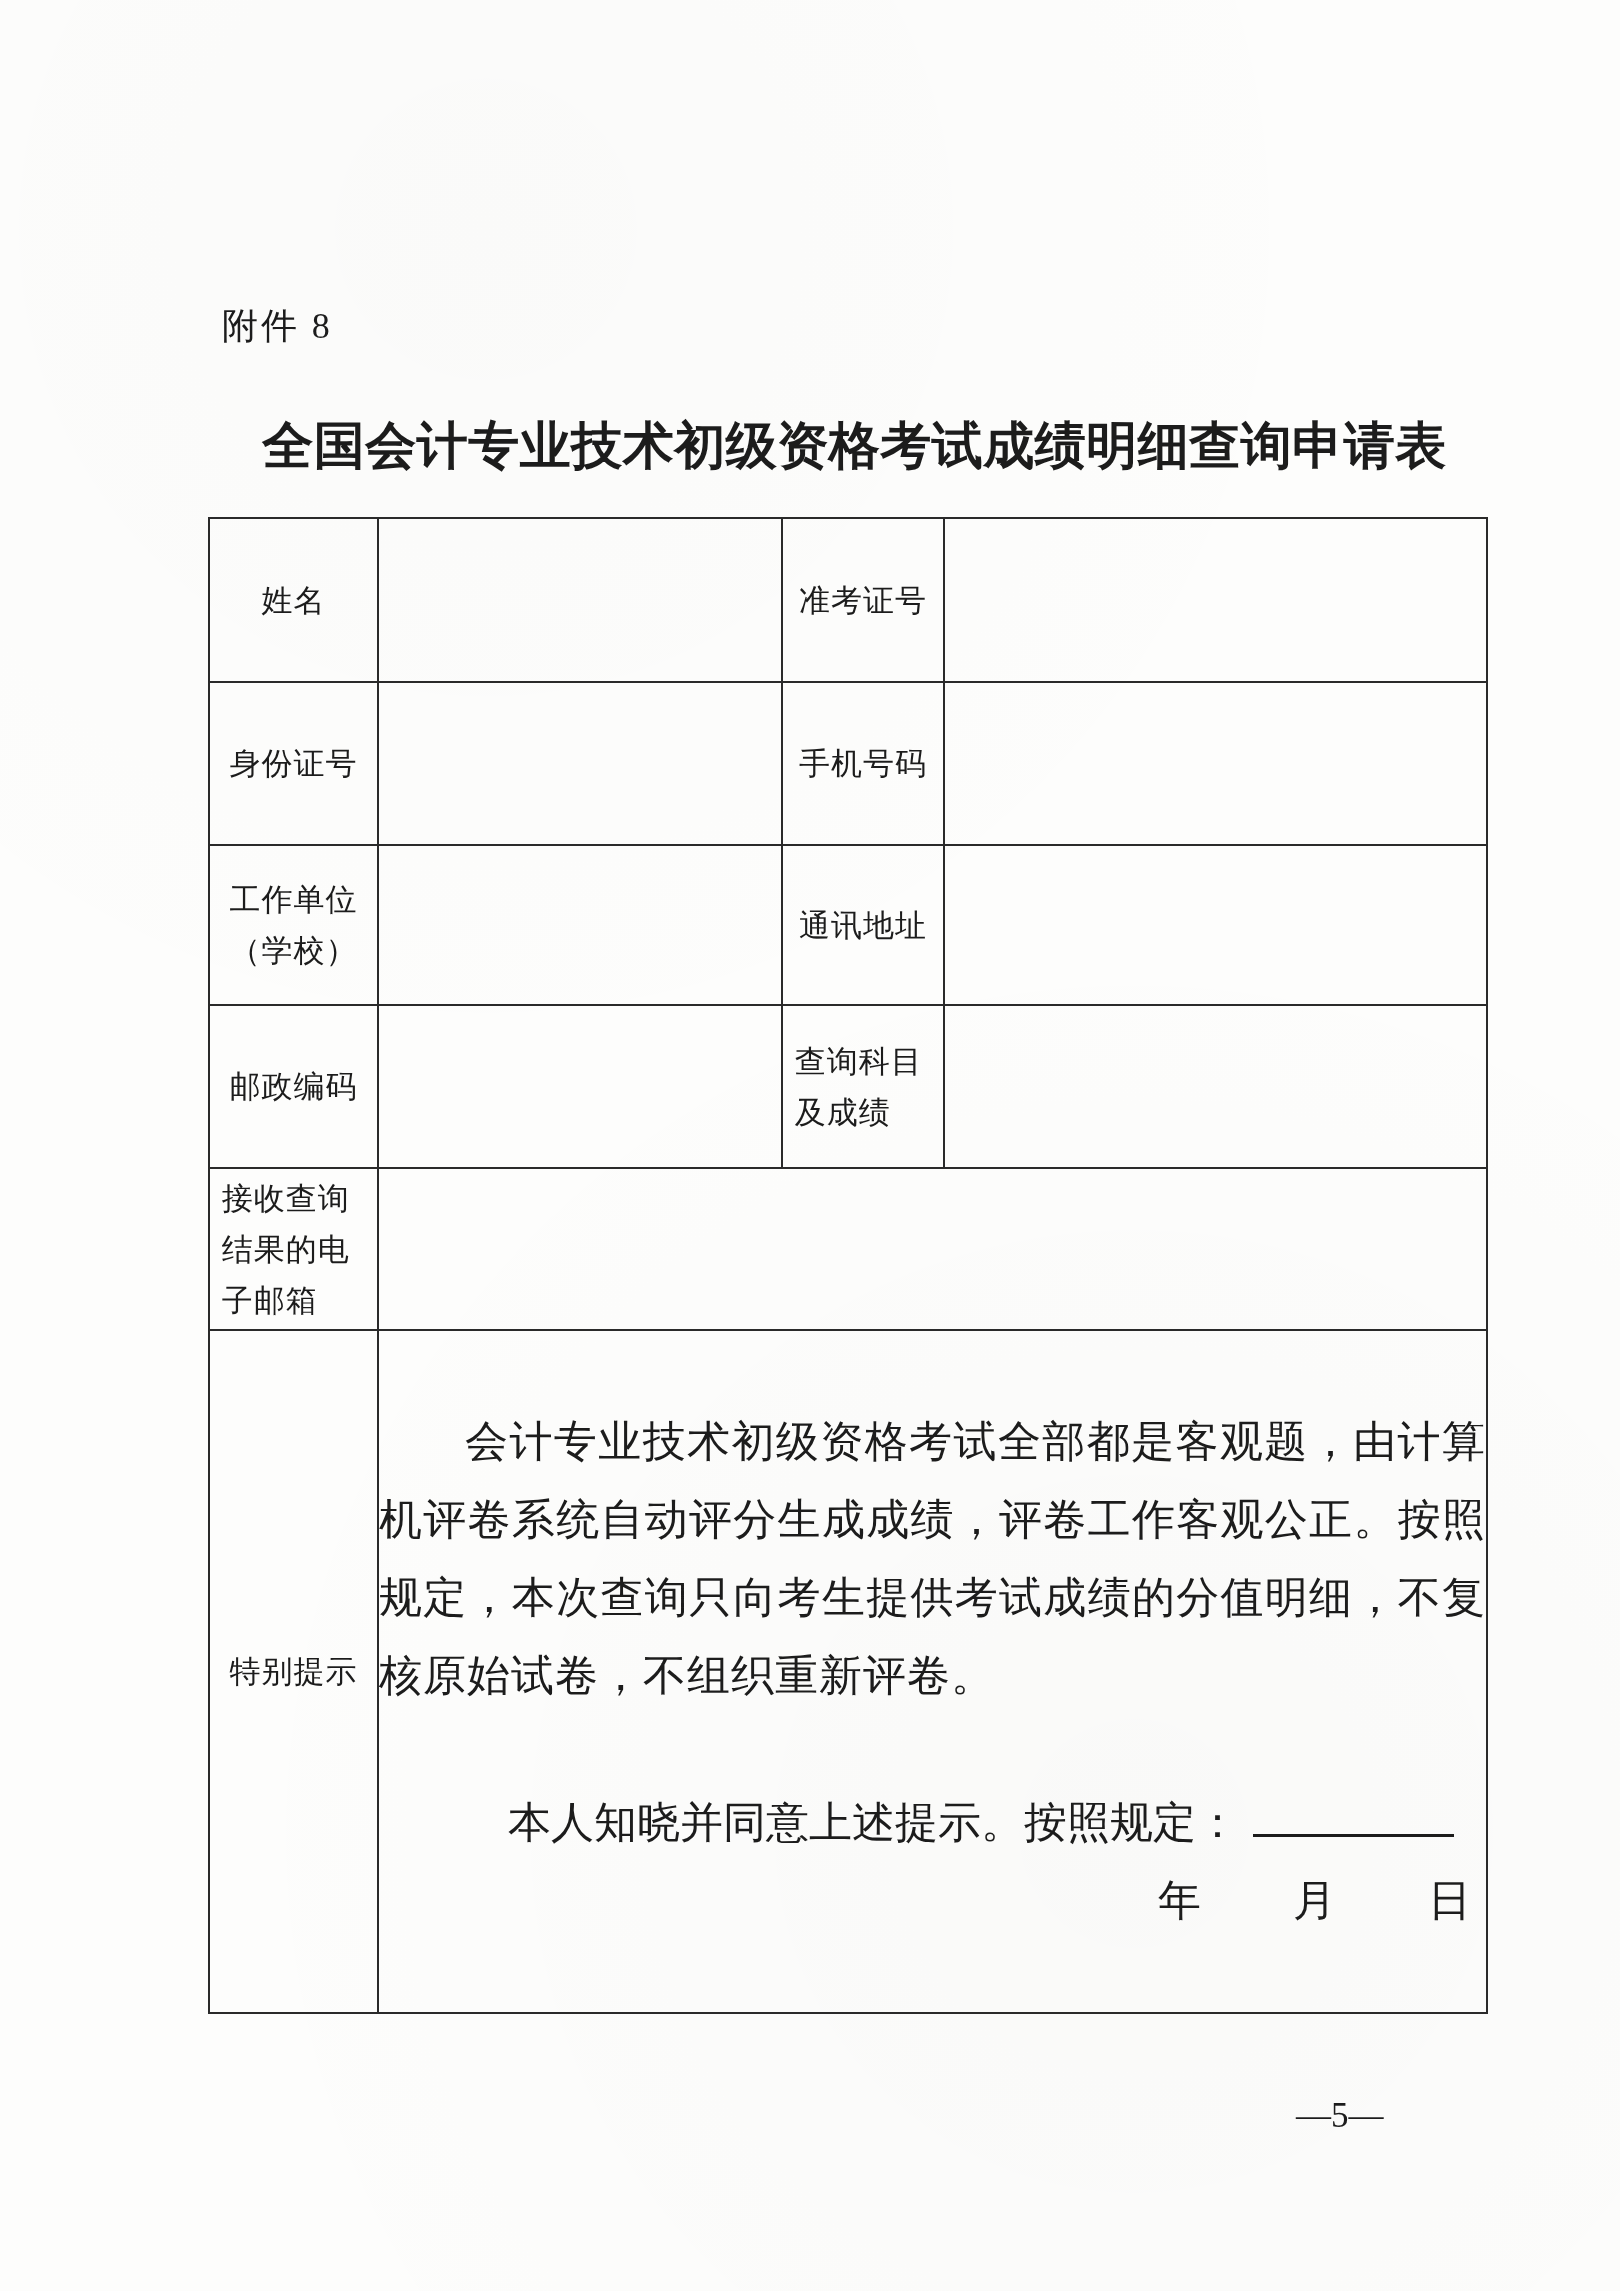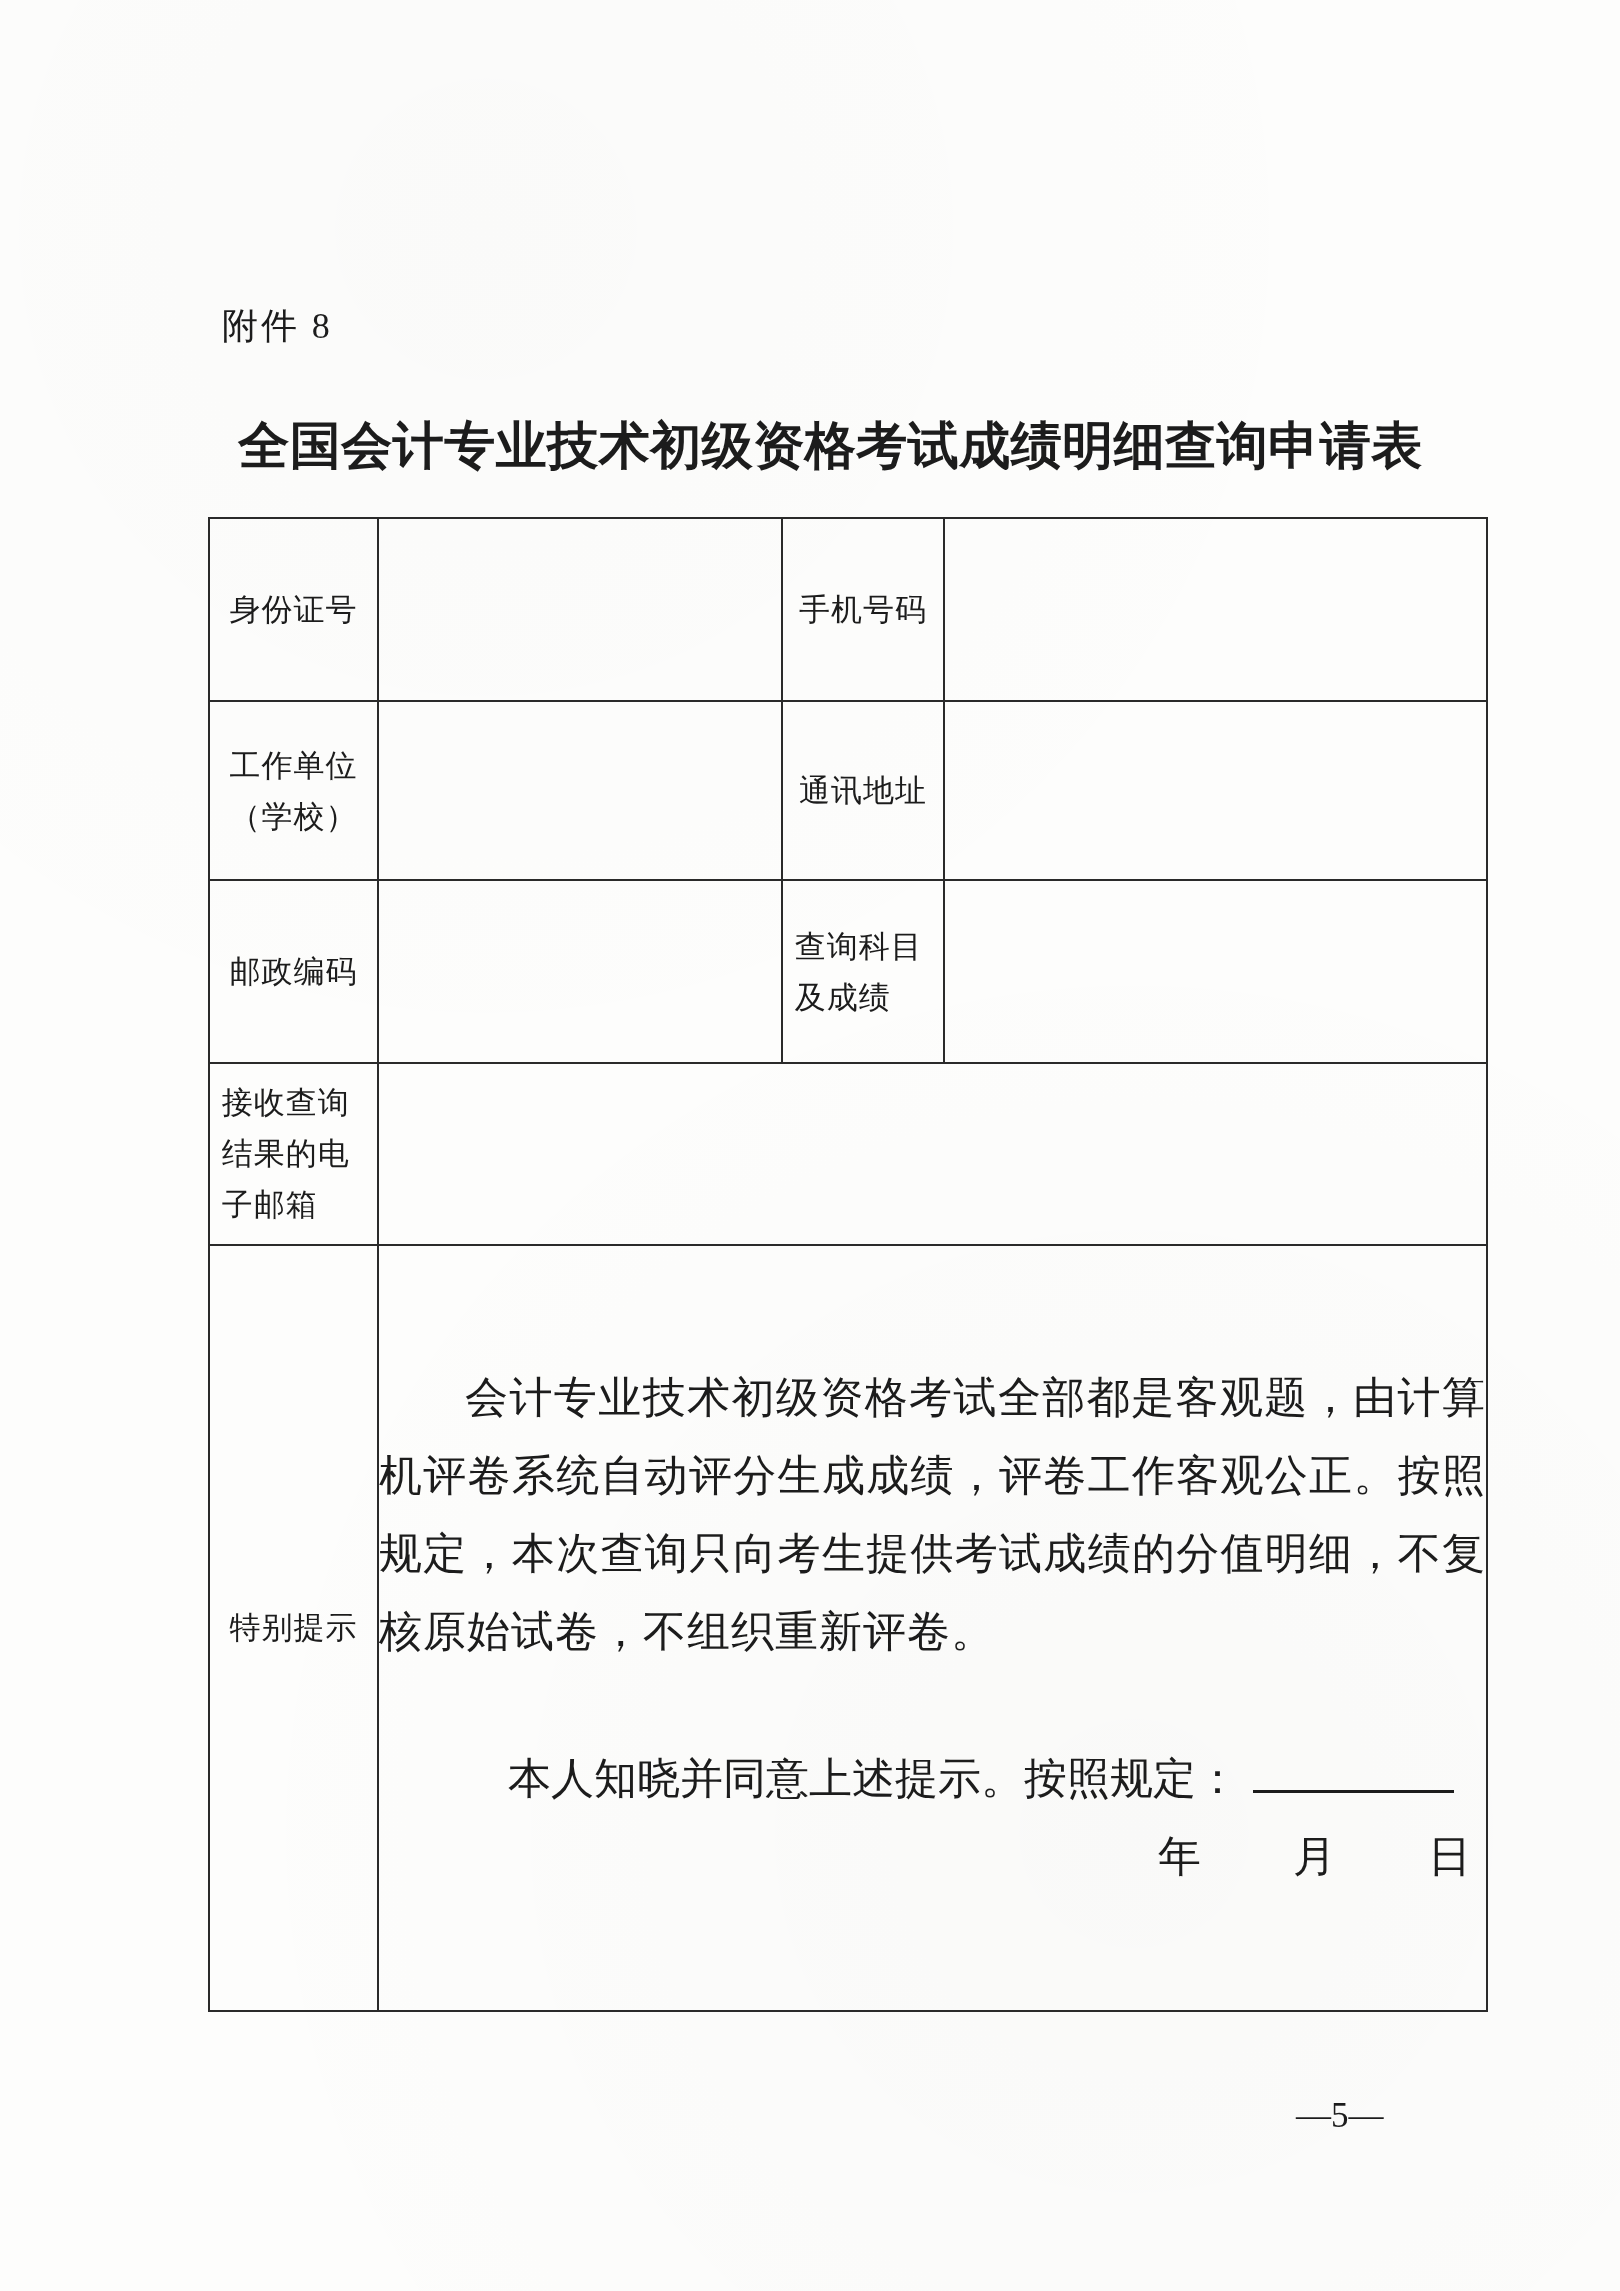--- a/index.html
+++ b/index.html
@@ -16,21 +16,21 @@
     background:
       radial-gradient(circle at 30% 10%, rgba(0,0,0,0.012), transparent 40%),
       radial-gradient(circle at 70% 80%, rgba(0,0,0,0.015), transparent 45%),
       #fdfdfc;
   }
   .attachment{
     position:absolute;left:222px;top:302px;
     font-size:36px;letter-spacing:2.9px;
   }
   .doc-title{
-    position:absolute;left:192px;top:412px;width:1277px;
+    position:absolute;left:216px;top:412px;width:1277px;
     text-align:center;font-size:51px;font-weight:700;letter-spacing:0.5px;
     white-space:nowrap;
   }
   table.form{
     position:absolute;left:208px;top:517px;
     width:1277px;height:1495px;
     border-collapse:collapse;table-layout:fixed;
     border:2.9px solid #242424;
   }
   table.form td{
@@ -101,20 +101,30 @@
   <div class="doc-title">全国会计专业技术初级资格考试成绩明细查询申请表</div>
 
   <table class="form">
     <colgroup>
       <col style="width:169px">
         <col style="width:404px">
         <col style="width:162px">
         <col style="width:543px">
     </colgroup>
     <tbody>
+        <tr class="r1">
+      <td class="lbl">
+        <span class="line">姓名</span>
+      </td>
+      <td class="val"></td>
+      <td class="lbl">
+        <span class="line">准考证号</span>
+      </td>
+      <td class="val"></td>
+    </tr>
     <tr class="r2">
       <td class="lbl">
         <span class="line">身份证号</span>
       </td>
       <td class="val"></td>
       <td class="lbl">
         <span class="line">手机号码</span>
       </td>
       <td class="val"></td>
     </tr>

